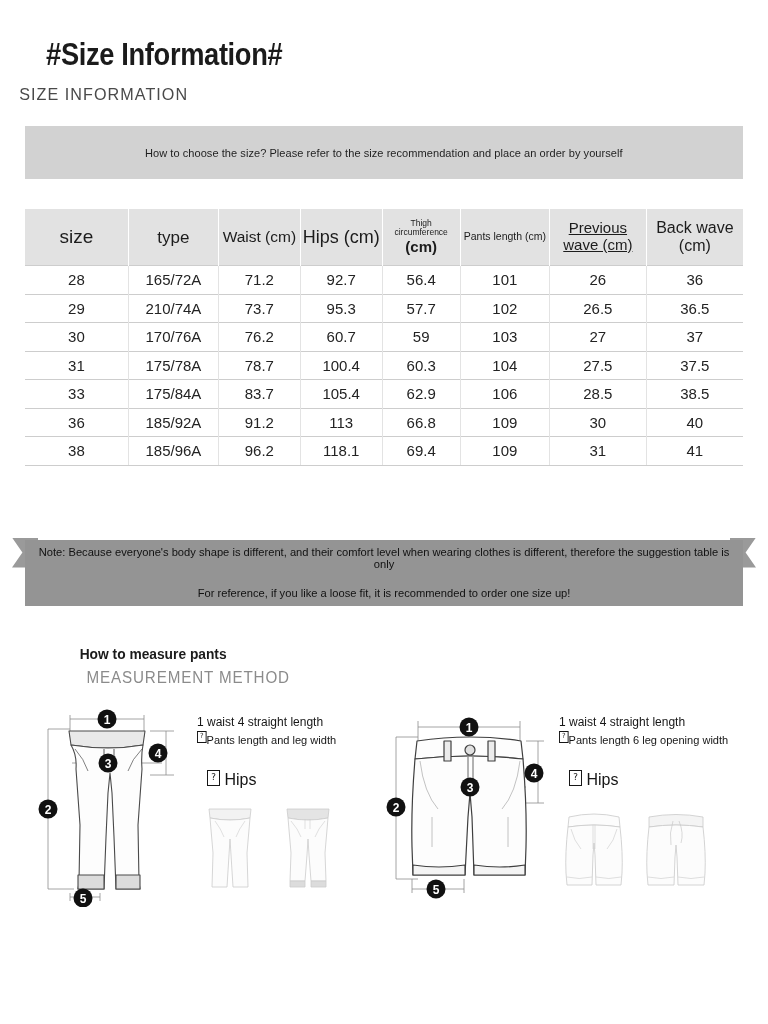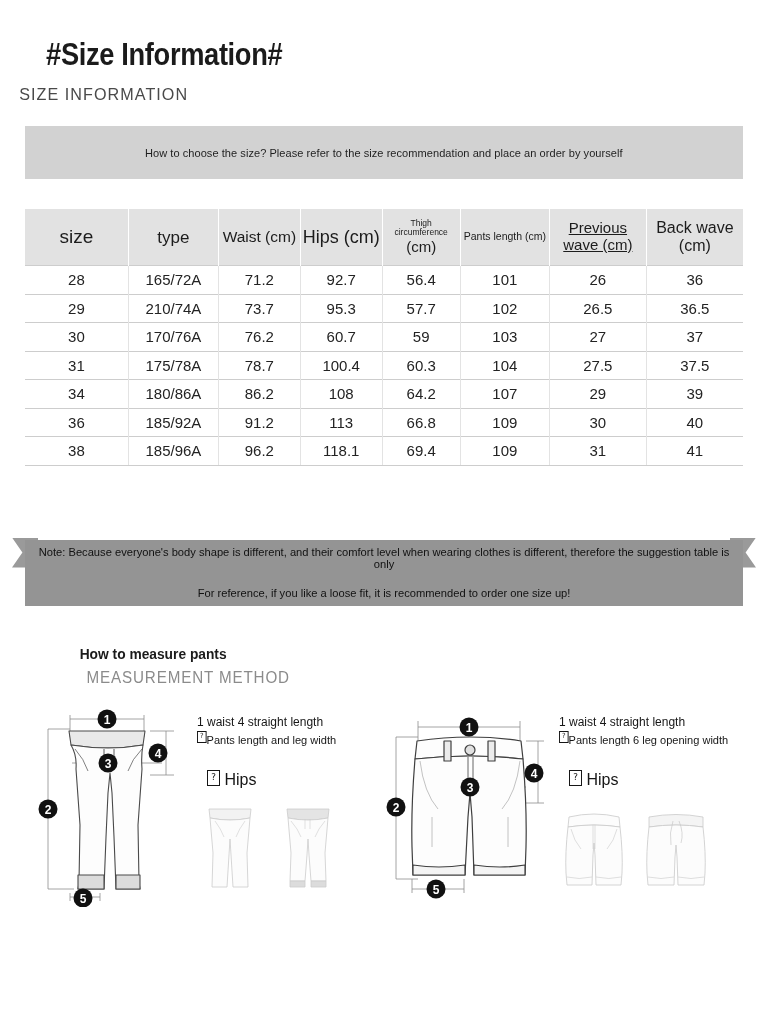--- a/index.html
+++ b/index.html
@@ -89,21 +89,21 @@
   }
   table.size-table td:last-child { border-right: none; }
   table.size-table tr:last-child td { border-bottom: 1px solid #cdcdcd; }
 
   
   .th-size  { font-size: 19px; margin-left: 32px; }
   .th-type  { font-size: 17px; }
   .th-waist { font-size: 15.5px; }
   .th-hips  { font-size: 18px; }
   .th-thigh { font-size: 8.5px; }
-  .th-thigh b { font-size: 15px; font-weight: normal; display: block; margin-top: 1px; }
+  .th-thigh b { font-size: 15px; font-weight: bold; display: block; margin-top: 1px; }
   .th-pants { font-size: 10.5px; }
   .th-prev  { font-size: 15px; text-decoration: underline; }
   .th-back  { font-size: 16px; }
 
   
   .note-area {
     position: relative;
     margin-top: 58px;
     height: 82px;
   }
@@ -264,28 +264,28 @@
           <td>31</td>
           <td>175/78A</td>
           <td>78.7</td>
           <td>100.4</td>
           <td>60.3</td>
           <td>104</td>
           <td>27.5</td>
           <td>37.5</td>
         </tr>
         <tr>
-          <td>34</td>
-          <td>180/86A</td>
-          <td>86.2</td>
-          <td>108</td>
-          <td>64.2</td>
-          <td>107</td>
-          <td>29</td>
-          <td>39</td>
+          <td>33</td>
+          <td>175/84A</td>
+          <td>83.7</td>
+          <td>105.4</td>
+          <td>62.9</td>
+          <td>106</td>
+          <td>28.5</td>
+          <td>38.5</td>
         </tr>
         <tr>
           <td>36</td>
           <td>185/92A</td>
           <td>91.2</td>
           <td>113</td>
           <td>66.8</td>
           <td>109</td>
           <td>30</td>
           <td>40</td>

